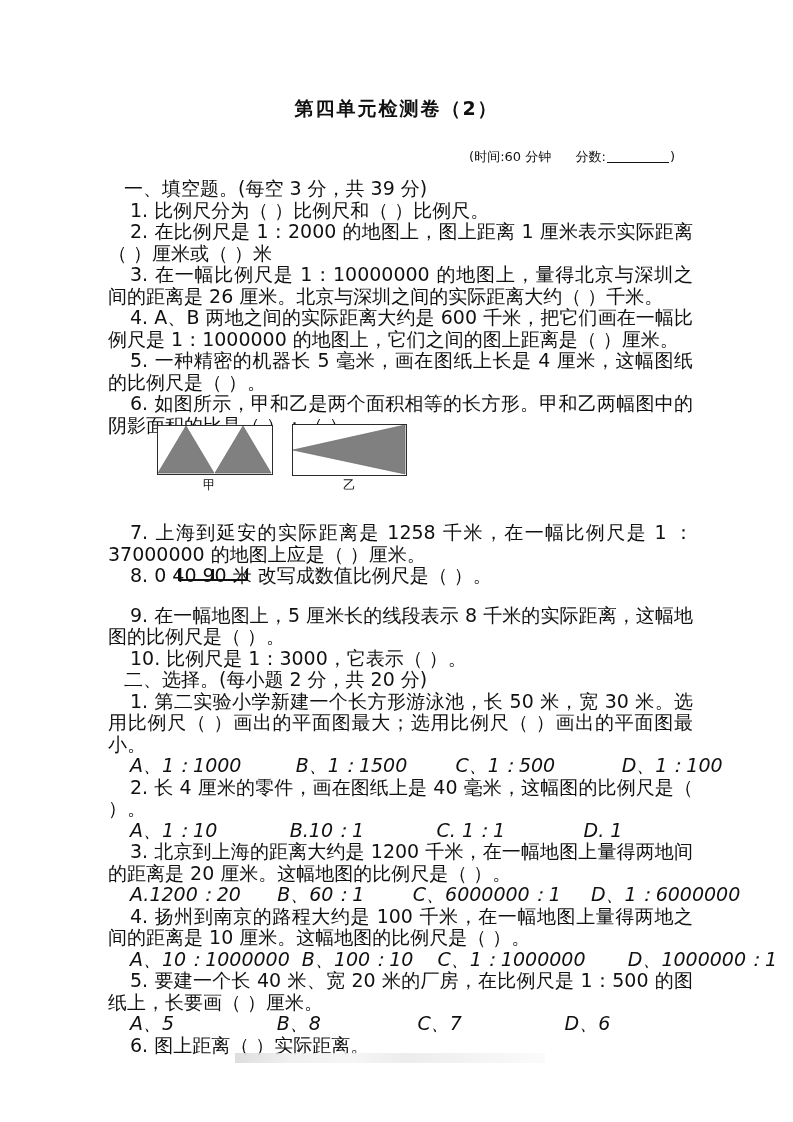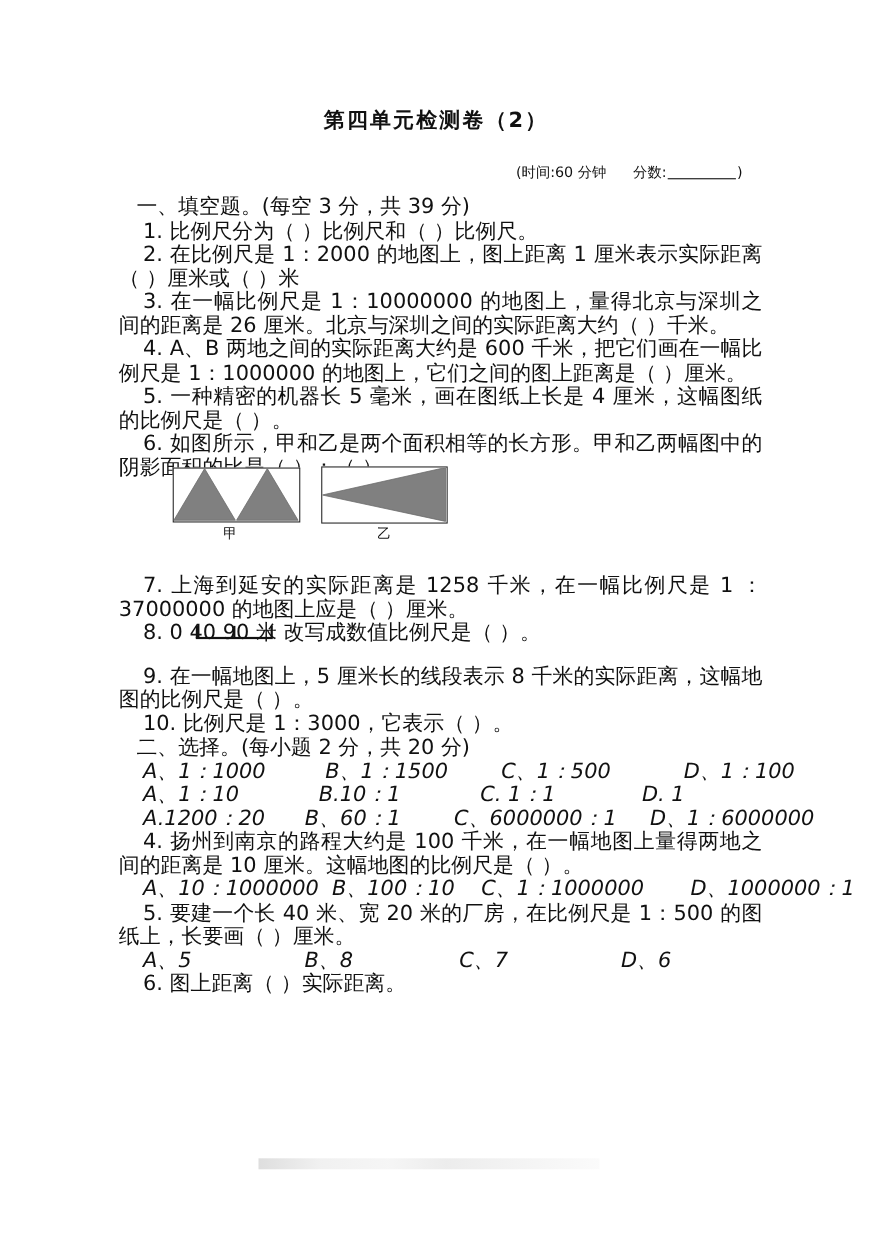--- a/index.html
+++ b/index.html
@@ -194,24 +194,36 @@
       <span>在一幅地图上，5 厘米长的线段表示 8 千米的实际距离，这幅地图的比例尺是（      ）。</span>
     </p>
 
     <p class="q">
       <span>10.</span>
       <span>比例尺是 1：3000，它表示（                    ）。</span>
     </p>
 
     <p class="sect">二、选择。(每小题 2 分，共 20 分)</p>
 
+    <p class="q">
+      <span>1.</span>
+      <span>第二实验小学新建一个长方形游泳池，长 50 米，宽 30 米。选用比例尺（    ）画出的平面图最大；选用比例尺（    ）画出的平面图最小。</span>
+    </p>
     <p class="opts">A、1：1000         B、1：1500        C、1：500           D、1：100</p>
 
+    <p class="q">
+      <span>2.</span>
+      <span>长 4 厘米的零件，画在图纸上是 40 毫米，这幅图的比例尺是（      ）。</span>
+    </p>
     <p class="opts">A、1：10            B.10：1            C. 1：1             D. 1</p>
 
+    <p class="q">
+      <span>3.</span>
+      <span>北京到上海的距离大约是 1200 千米，在一幅地图上量得两地间的距离是 20 厘米。这幅地图的比例尺是（    ）。</span>
+    </p>
     <p class="opts">A.1200：20      B、60：1        C、6000000：1     D、1：6000000</p>
 
     <p class="q">
       <span>4.</span>
       <span>扬州到南京的路程大约是 100 千米，在一幅地图上量得两地之间的距离是 10 厘米。这幅地图的比例尺是（    ）。</span>
     </p>
     <p class="opts">A、10：1000000  B、100：10    C、1：1000000       D、1000000：1</p>
 
     <p class="q">
       <span>5.</span>

